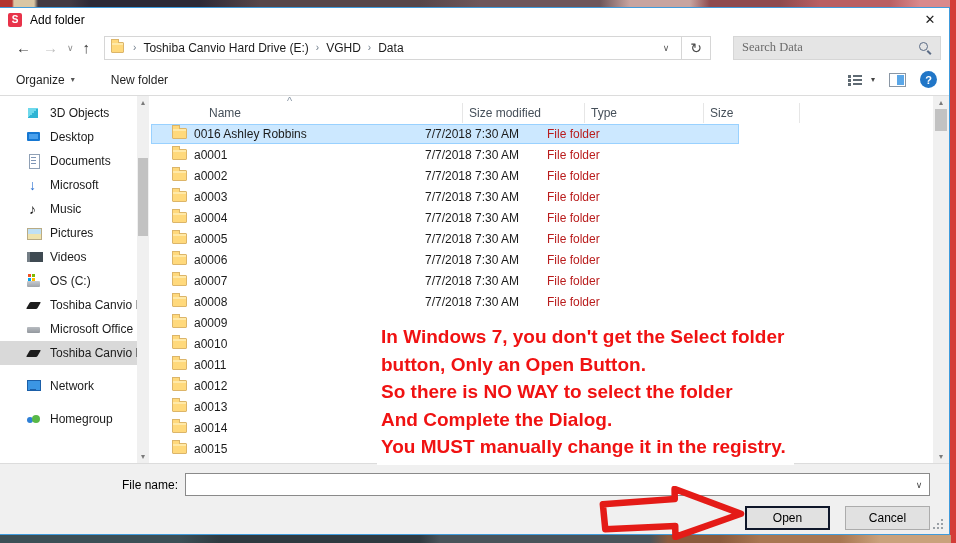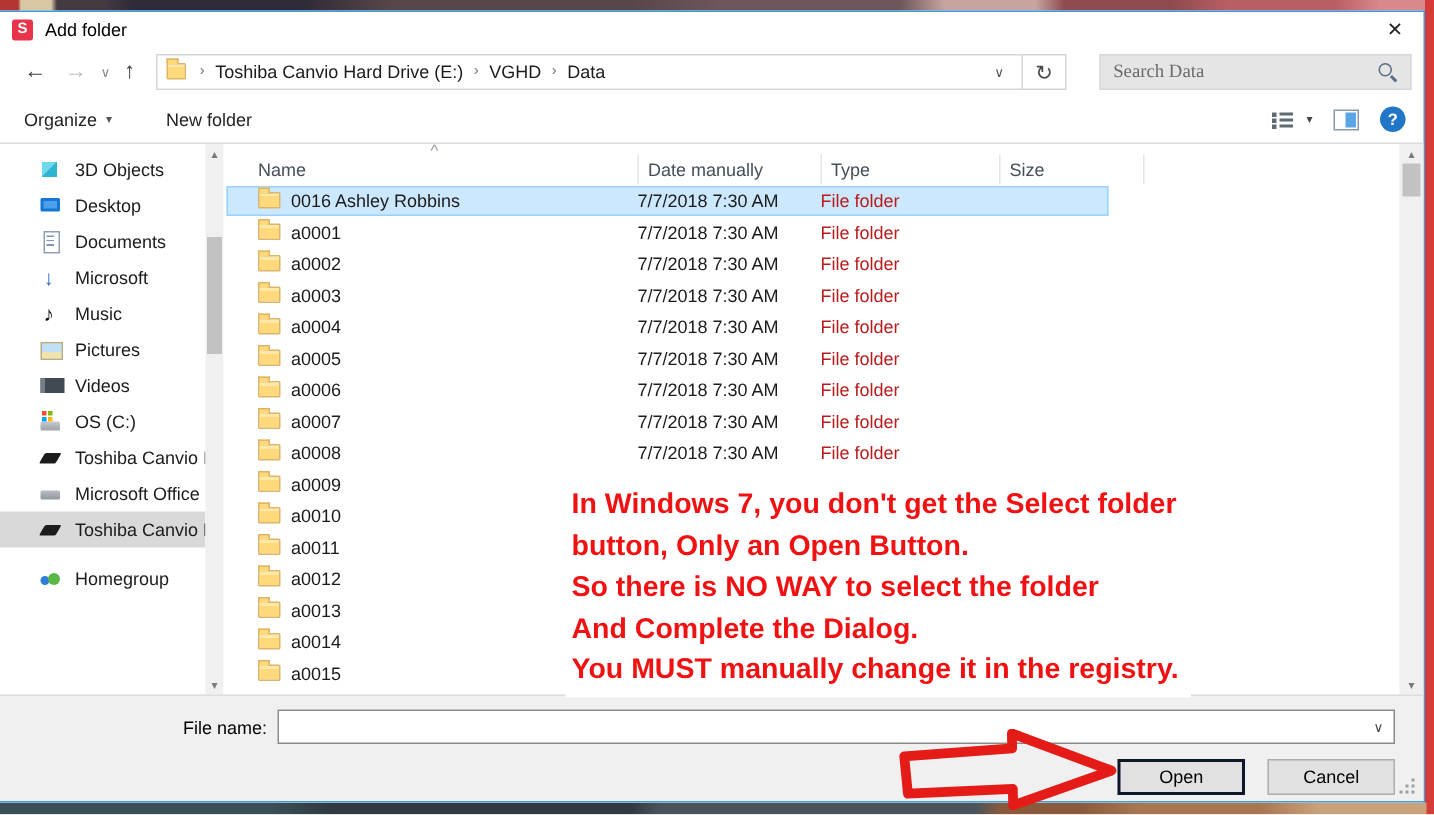--- a/index.html
+++ b/index.html
@@ -98,21 +98,21 @@
 
   .side-scroll { width:12px; flex:none; background:#f0f0f0; position:relative; }
   .scroll-arrow { position:absolute; left:0; width:100%; height:13px; display:flex; align-items:center; justify-content:center;
     color:#7a7a7a; font-size:8px; }
   .side-thumb { position:absolute; left:1px; top:62px; width:10px; height:78px; background:#c2c2c2; }
 
   .list { flex:1; position:relative; overflow:hidden; background:#fff; }
   .hdr-row { height:27px; display:flex; align-items:flex-end; position:relative; }
   .hdr-cell { height:20px; display:flex; align-items:center; padding-left:6px; font-size:12px; color:#454f59;
     border-right:1px solid #e6e6e6; }
-  .hdr-cell.c0 { width:277px; padding-left:23px; }
+  .hdr-cell.c0 { width:277px; padding-left:23px;margin-left:37px; }
   .hdr-cell.c1 { width:122px; }
   .hdr-cell.c2 { width:119px; }
   .hdr-cell.c3 { width:96px; }
   .sort-chev { position:absolute; left:138px; top:-1px; color:#8a97a5; font-size:11px; }
 
   .row { height:21px; display:flex; align-items:center; padding-left:2px; }
   .row-inner { width:588px; height:20px; display:flex; align-items:center; border:1px solid transparent; }
   .row.selected .row-inner { background:#cce8ff; border-color:#99d1ff; }
   .cell-name { width:273px; display:flex; align-items:center; padding-left:20px; }
   .cell-date { width:122px; color:#1b1b1b; }
@@ -242,36 +242,40 @@
           </div>
           <div class="side-item">
             <span class="ic ic-graydrive"></span>
             <span class="lbl">Microsoft Office</span>
           </div>
           <div class="side-item selected">
             <span class="ic ic-extdrive"></span>
             <span class="lbl">Toshiba Canvio H</span>
           </div>
           <div class="side-item gap-group">
+            <span class="ic ic-network"></span>
+            <span class="lbl">Network</span>
+          </div>
+          <div class="side-item gap-group">
             <span class="ic ic-homegroup"></span>
             <span class="lbl">Homegroup</span>
           </div>
         </div>
 
       <div class="side-scroll">
         <span class="scroll-arrow" style="top:0">▴</span>
         <div class="side-thumb"></div>
         <span class="scroll-arrow" style="bottom:0">▾</span>
       </div>
 
       <div class="list">
         <div class="hdr-row" id="hdrrow">
           <span class="sort-chev">^</span>
         <div class="hdr-cell c0">Name</div>
-            <div class="hdr-cell c1">Date manually</div>
+            <div class="hdr-cell c1">Size modified</div>
             <div class="hdr-cell c2">Type</div>
             <div class="hdr-cell c3">Size</div>
           </div>
         <div id="rows">
             <div class="row selected">
               <div class="row-inner">
                 <div class="cell-name">
                   <span class="folder-ic"></span>
                   <span>0016 Ashley Robbins</span>
                 </div>

